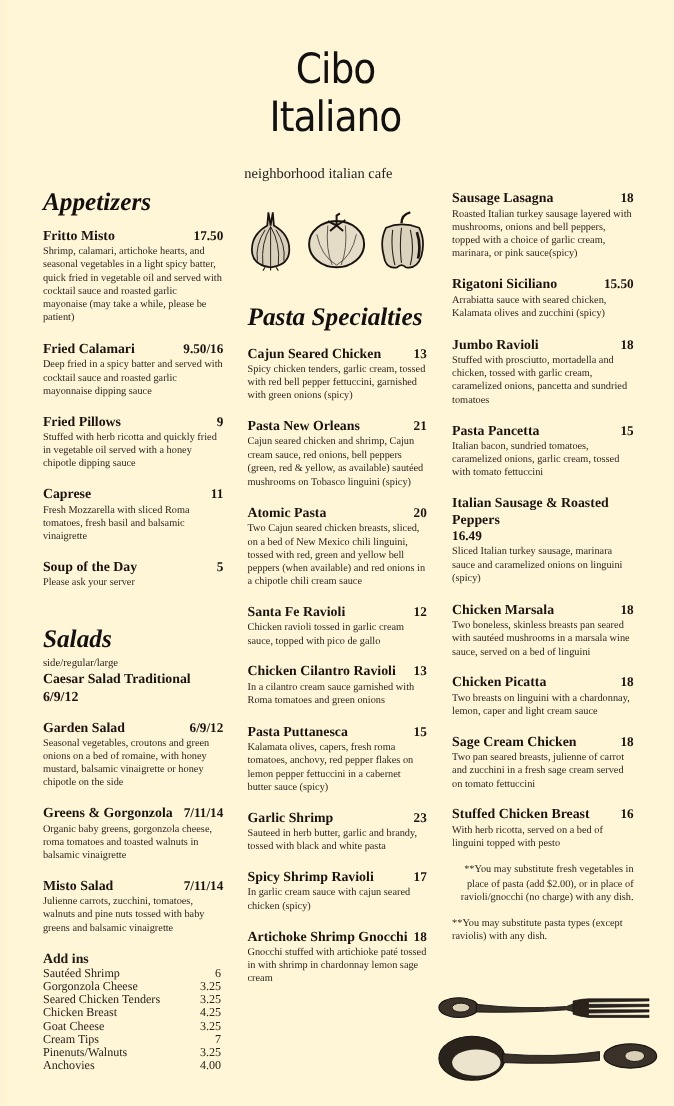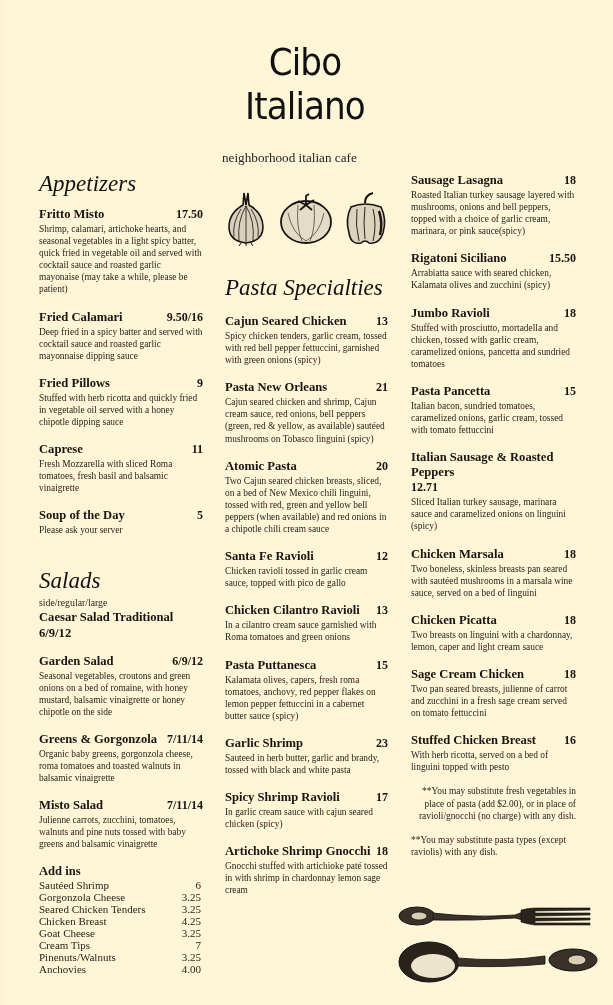--- a/index.html
+++ b/index.html
@@ -16,21 +16,21 @@
     #col-left { left: 39px; width: 164px; }
     #col-mid { left: 225px; width: 163px; }
     #col-right { left: 411px; width: 165px; }
 
     .brand { position: absolute; left: 225px; top: 40px; width: 160px; text-align: center; }
     .brand-line { font-family: "DejaVu Sans", sans-serif; font-size: 38px; line-height: 44px;
       letter-spacing: -1px; color: #111; font-weight: normal; transform: scaleX(0.9); }
     .tagline { position: absolute; left: 222px; top: 150px; width: 170px; text-align: left;
       font-size: 13.2px; color: #222; }
 
-    .section-title { font-style: italic; font-weight: normal; font-size: 23px; color: #141010;
+    .section-title { font-style: italic; font-weight: bold; font-size: 23px; color: #141010;
       margin: 0; line-height: 28px; }
     .item { margin-top: 10px; }
     .item-head { display: flex; justify-content: space-between; align-items: baseline;
       font-weight: bold; font-size: 12.6px; line-height: 15px; color: #1a1410; }
     .item-head .price { font-weight: bold; font-size: 12px; }
     .item-desc { font-size: 9.4px; line-height: 12.1px; color: #2a231c; margin-top: 1px; }
     .subnote { font-size: 9.8px; line-height: 12px; color: #2a231c; }
 
     .addins-title { font-weight: bold; font-size: 12.6px; line-height: 15px; }
     .addin-row { display: flex; justify-content: space-between; font-size: 11px; line-height: 12px;
@@ -279,21 +279,21 @@
   <div class="item" style="margin-top:14px">
     <div class="item-head">
         <span>Pasta Pancetta</span>
         <span class="price">15</span>
       </div>
     <div class="item-desc">Italian bacon, sundried tomatoes, caramelized onions, garlic cream, tossed with tomato fettuccini</div>
   </div>
   <div class="item" style="margin-top:14px">
     <div class="item-head" style="flex-wrap:wrap">
         <span style="max-width:150px">Italian Sausage &amp; Roasted Peppers</span>
-        <span class="price" style="align-self:flex-end">12.71</span>
+        <span class="price" style="align-self:flex-end">16.49</span>
       </div>
     <div class="item-desc">Sliced Italian turkey sausage, marinara sauce and caramelized onions on linguini (spicy)</div>
   </div>
   <div class="item" style="margin-top:14px">
     <div class="item-head">
         <span>Chicken Marsala</span>
         <span class="price">18</span>
       </div>
     <div class="item-desc">Two boneless, skinless breasts pan seared with sautéed  mushrooms in a marsala wine sauce, served on a bed of linguini</div>
   </div>

